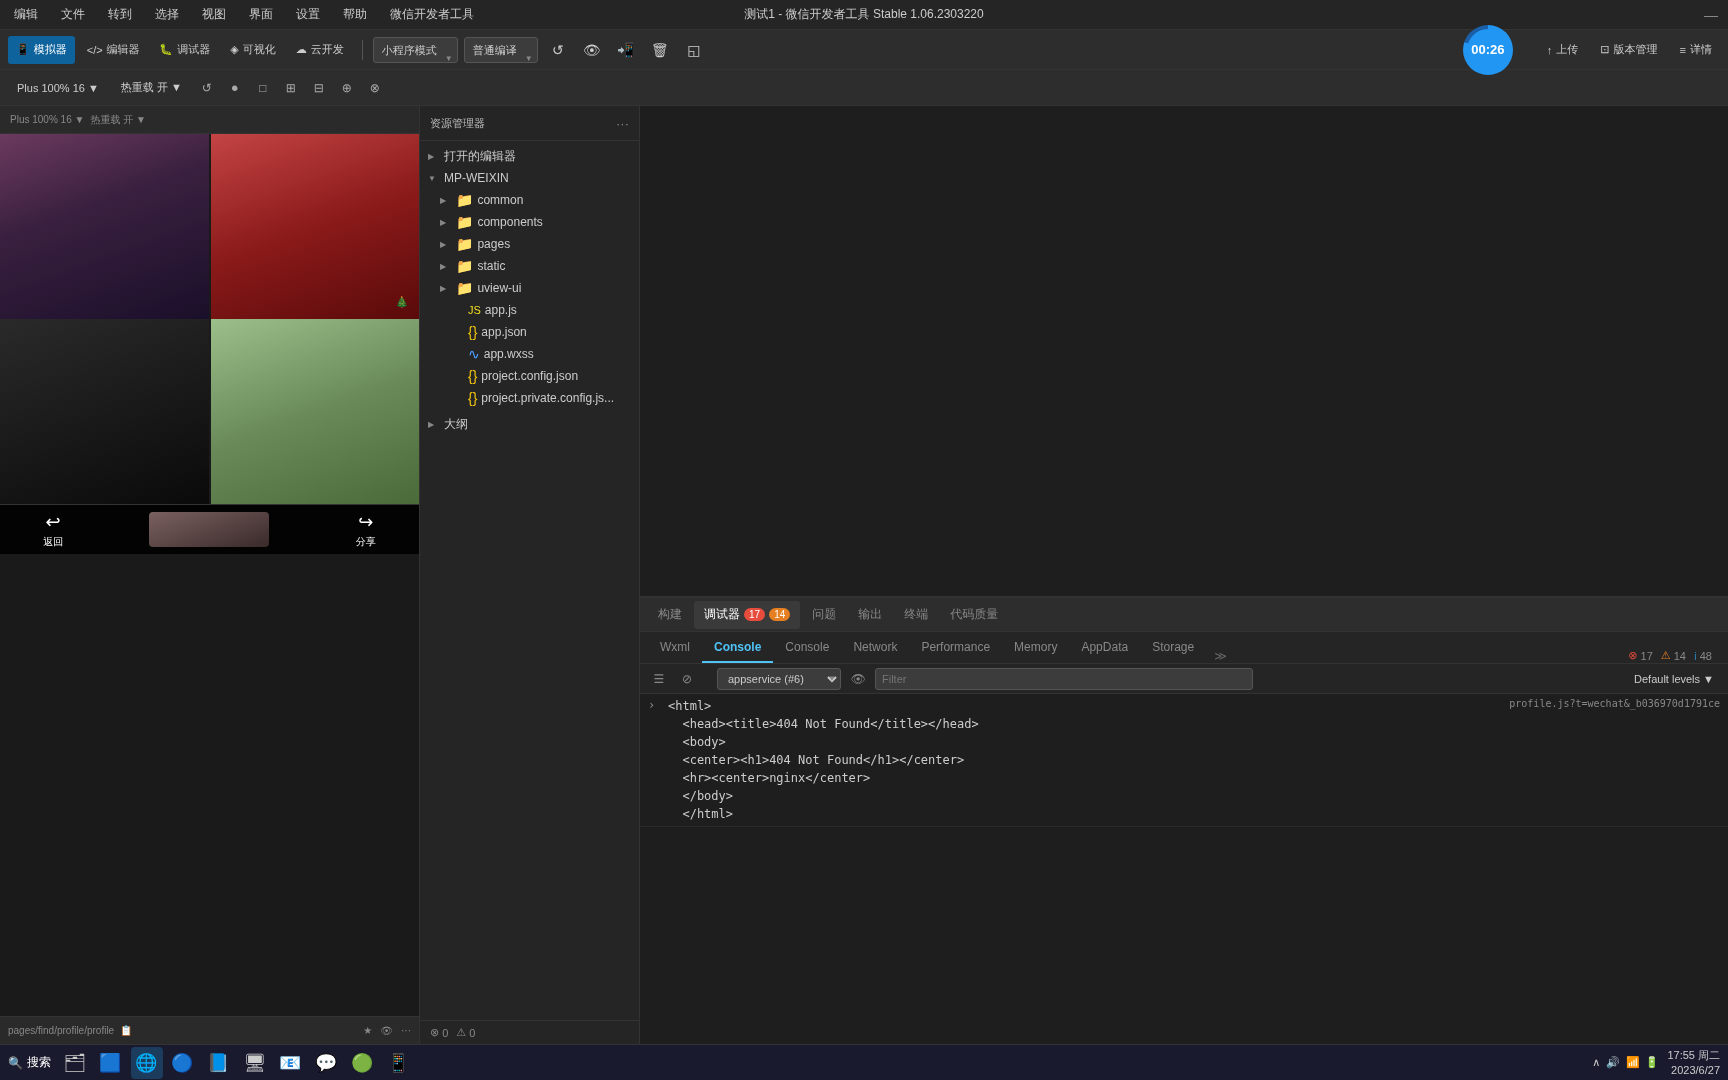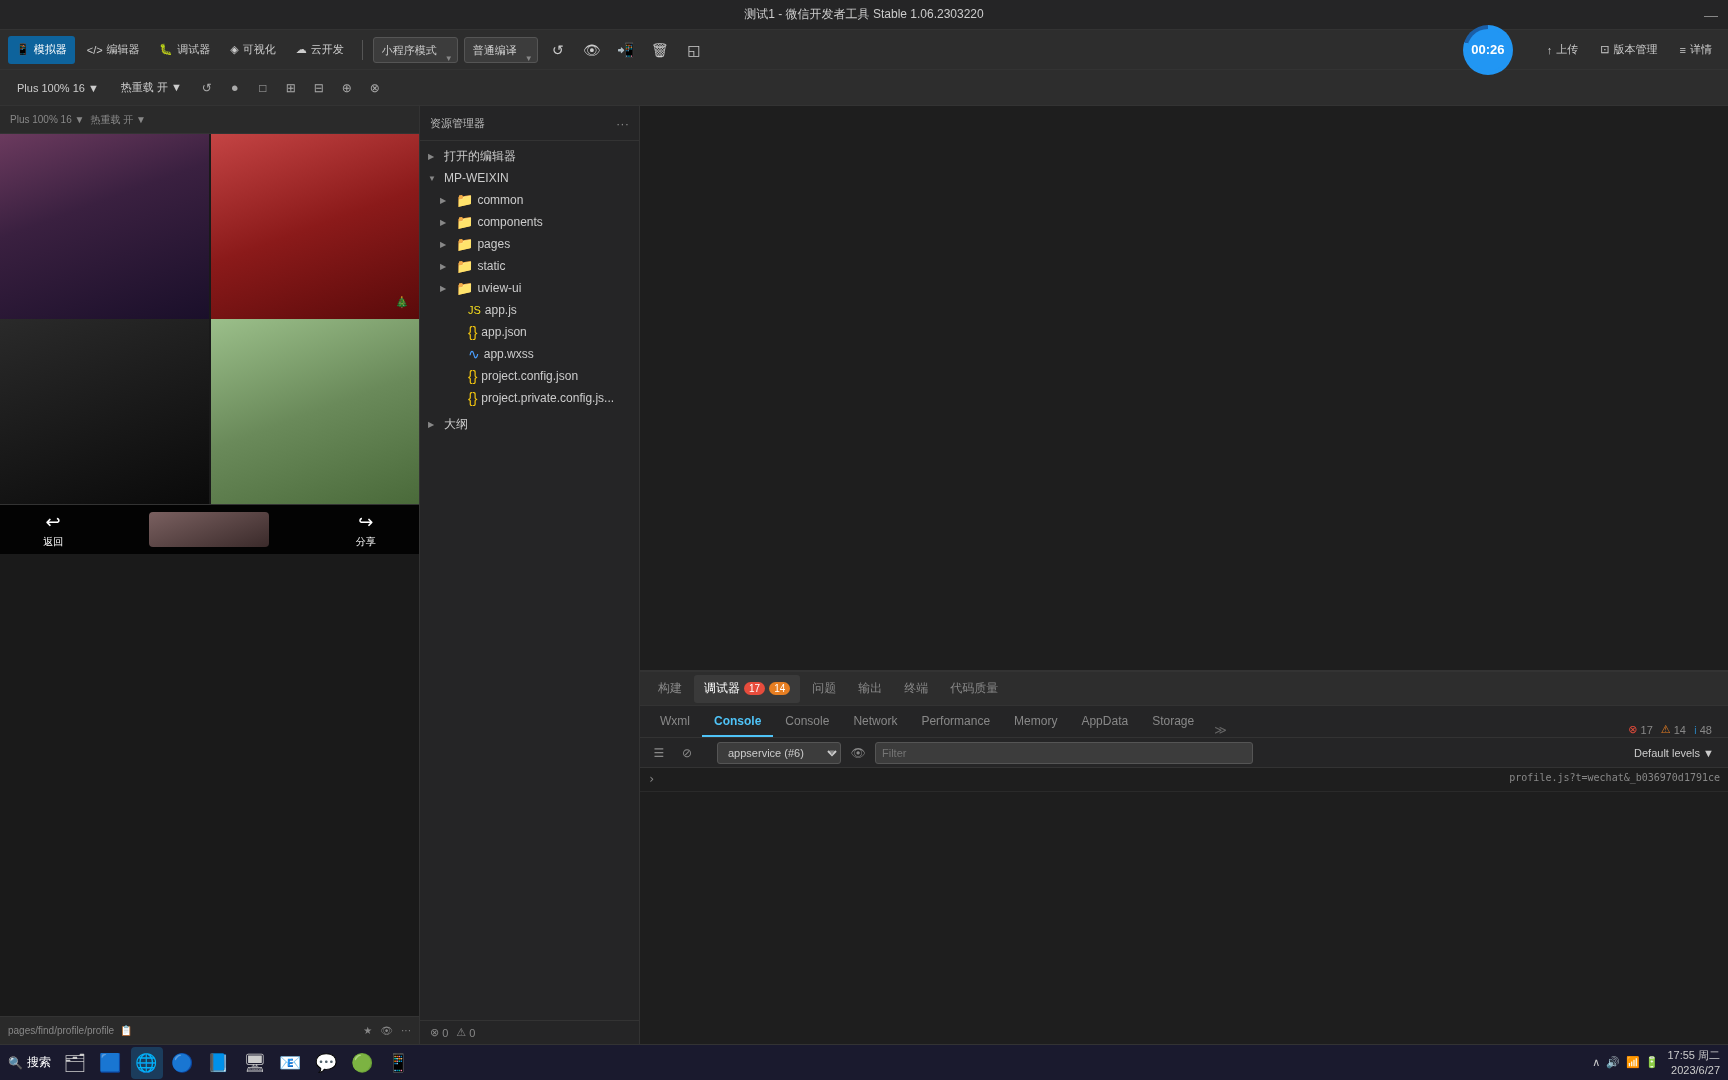--- a/index.html
+++ b/index.html
@@ -530,21 +530,21 @@
     ::-webkit-scrollbar-thumb { background: #555; border-radius: 3px; }
 
     
     .editor-main {
       flex: 1;
       background: #1e1e1e;
     }
 
     
     .devtools-section {
-      height: 374px;
+      height: 448px;
       display: flex;
       flex-direction: column;
       border-top: 1px solid #333;
     }
 
     .file-footer {
       height: 24px;
       background: #252526;
       display: flex;
       align-items: center;
@@ -557,20 +557,31 @@
       display: flex;
       align-items: center;
       gap: 3px;
       cursor: pointer;
     }
   </style>
 </head>
 <body>
 
 <div class="title-bar">
+  <div class="title-bar-menus">
+    <span>编辑</span>
+    <span>文件</span>
+    <span>转到</span>
+    <span>选择</span>
+    <span>视图</span>
+    <span>界面</span>
+    <span>设置</span>
+    <span>帮助</span>
+    <span>微信开发者工具</span>
+  </div>
   <div class="title-bar-title">测试1 - 微信开发者工具 Stable 1.06.2303220</div>
   <div class="title-bar-close">—</div>
 </div>
 
 <div class="toolbar">
   <div class="toolbar-group">
     <button class="toolbar-btn active">
       <span>📱</span>
       <span>模拟器</span>
     </button>
@@ -845,20 +856,27 @@
         <input class="dt-filter" type="text" placeholder="Filter" style="">
         <div style="flex:1;"></div>
         <div class="dt-dropdown">
           <span>Default levels ▼</span>
         </div>
       </div>
 
       <div class="devtools-content">
         <div class="console-line">
           <span class="console-arrow">›</span>
+          <pre style="font-size:12px;color:#ccc;font-family:monospace;white-space:pre;line-height:1.5;">&lt;html&gt;
+  &lt;head&gt;&lt;title&gt;404 Not Found&lt;/title&gt;&lt;/head&gt;
+  &lt;body&gt;
+  &lt;center&gt;&lt;h1&gt;404 Not Found&lt;/h1&gt;&lt;/center&gt;
+  &lt;hr&gt;&lt;center&gt;nginx&lt;/center&gt;
+  &lt;/body&gt;
+  &lt;/html&gt;</pre>
           <span class="console-link">profile.js?t=wechat&amp;_b036970d1791ce</span>
         </div>
       </div>
     </div>
   </div>
 
 </div>
 
 <div class="taskbar">
   <div class="taskbar-search">

